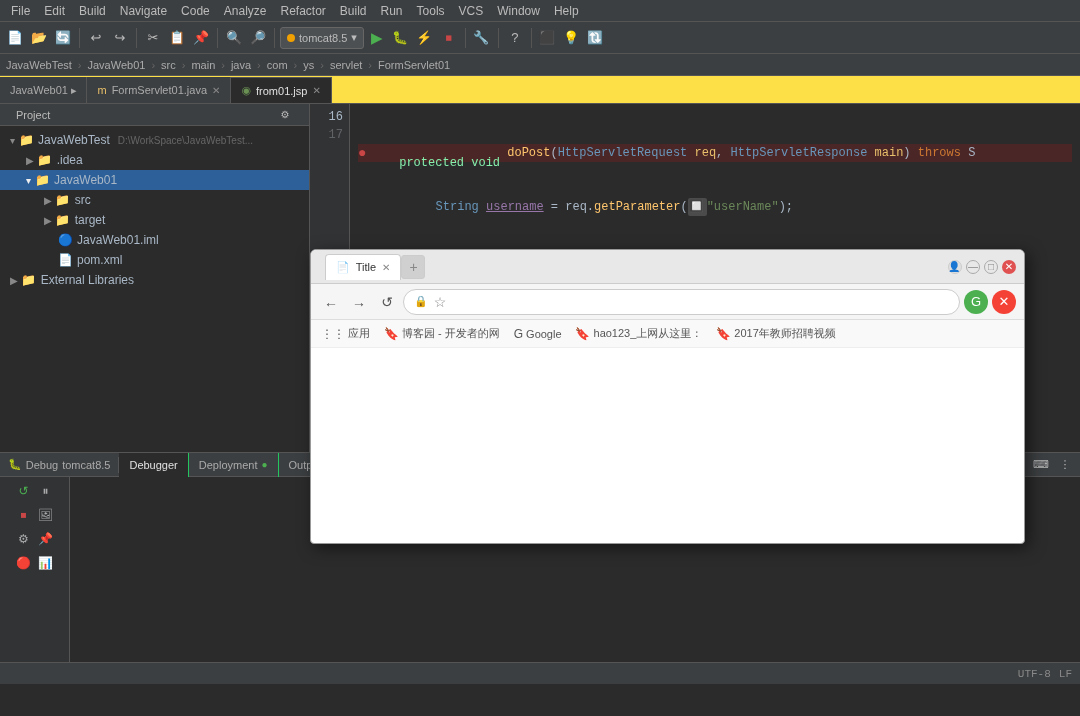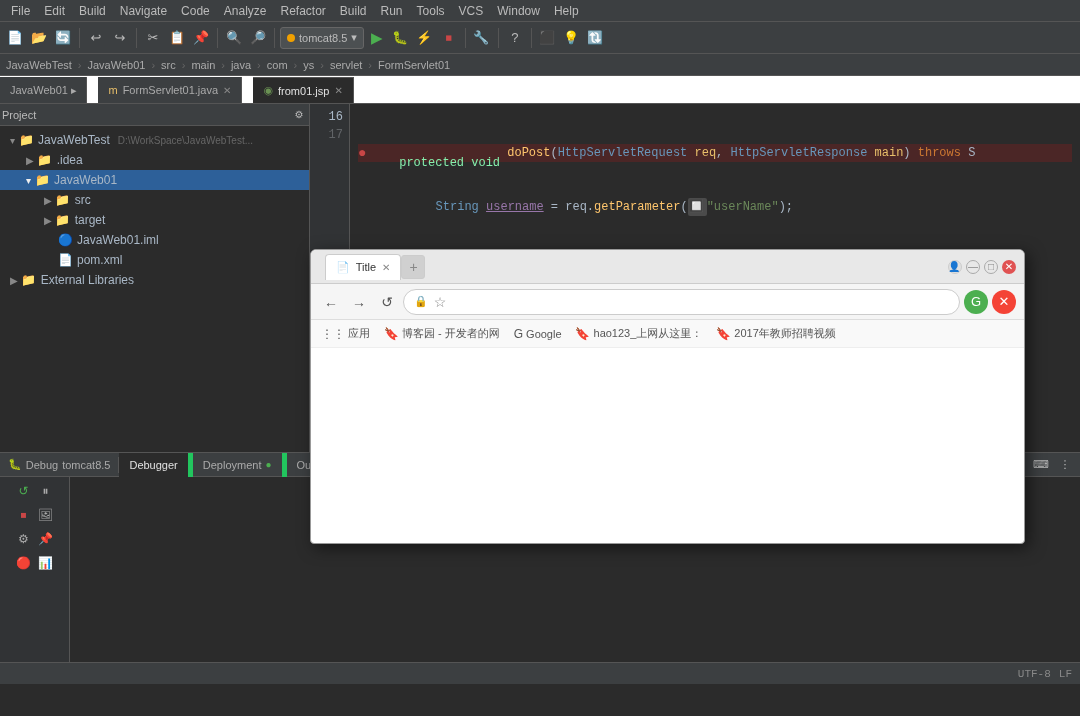--- a/index.html
+++ b/index.html
@@ -67,25 +67,24 @@
       border-bottom: 1px solid #555;
       font-size: 11px;
       color: #888;
     }
     .breadcrumb-item { color: #aaa; }
     .breadcrumb-sep { color: #666; }
 
     
     .file-tabs {
       height: 28px;
-      background: #ffffff;
+      background: #fde047;
       display: flex;
       align-items: flex-end;
       border-bottom: 1px solid #555;
-      gap: 11px;
     }
     .file-tab {
       height: 26px;
       display: flex; align-items: center;
       padding: 0 10px;
       font-size: 11px;
       color: #aaa;
       background: #3c3f41;
       border-right: 1px solid #555;
       cursor: pointer;
@@ -113,21 +112,21 @@
       border-right: 1px solid #555;
       overflow: hidden;
       display: flex;
       flex-direction: column;
     }
     .sidebar-header {
       height: 22px;
       background: #3c3f41;
       display: flex;
       align-items: center;
-      padding: 0 2px;
+      padding: 0 16px;
       font-size: 11px;
       color: #bbb;
       border-bottom: 1px solid #555;
       gap: 4px;
     }
     .sidebar-content { flex: 1; overflow: auto; padding: 4px 0; }
     .tree-item {
       display: flex; align-items: center;
       height: 20px;
       padding-left: 10px;
@@ -204,21 +203,21 @@
       border-bottom: 1px solid #555;
       gap: 0;
     }
     .bottom-tab {
       height: 24px;
       display: flex; align-items: center;
       padding: 0 10px;
       font-size: 11px;
       color: #aaa;
       cursor: pointer;
-      border-right: 5px solid #22c55e;
+      border-right: 1px solid #22c55e;
       gap: 4px;
     }
     .bottom-tab.active { background: #2b2b2b; color: #e0e0e0; }
     .bottom-tab .close-x { font-size: 10px; color: #888; }
     .bottom-content {
       flex: 1;
       display: flex;
     }
     .debug-toolbar {
       width: 70px;

